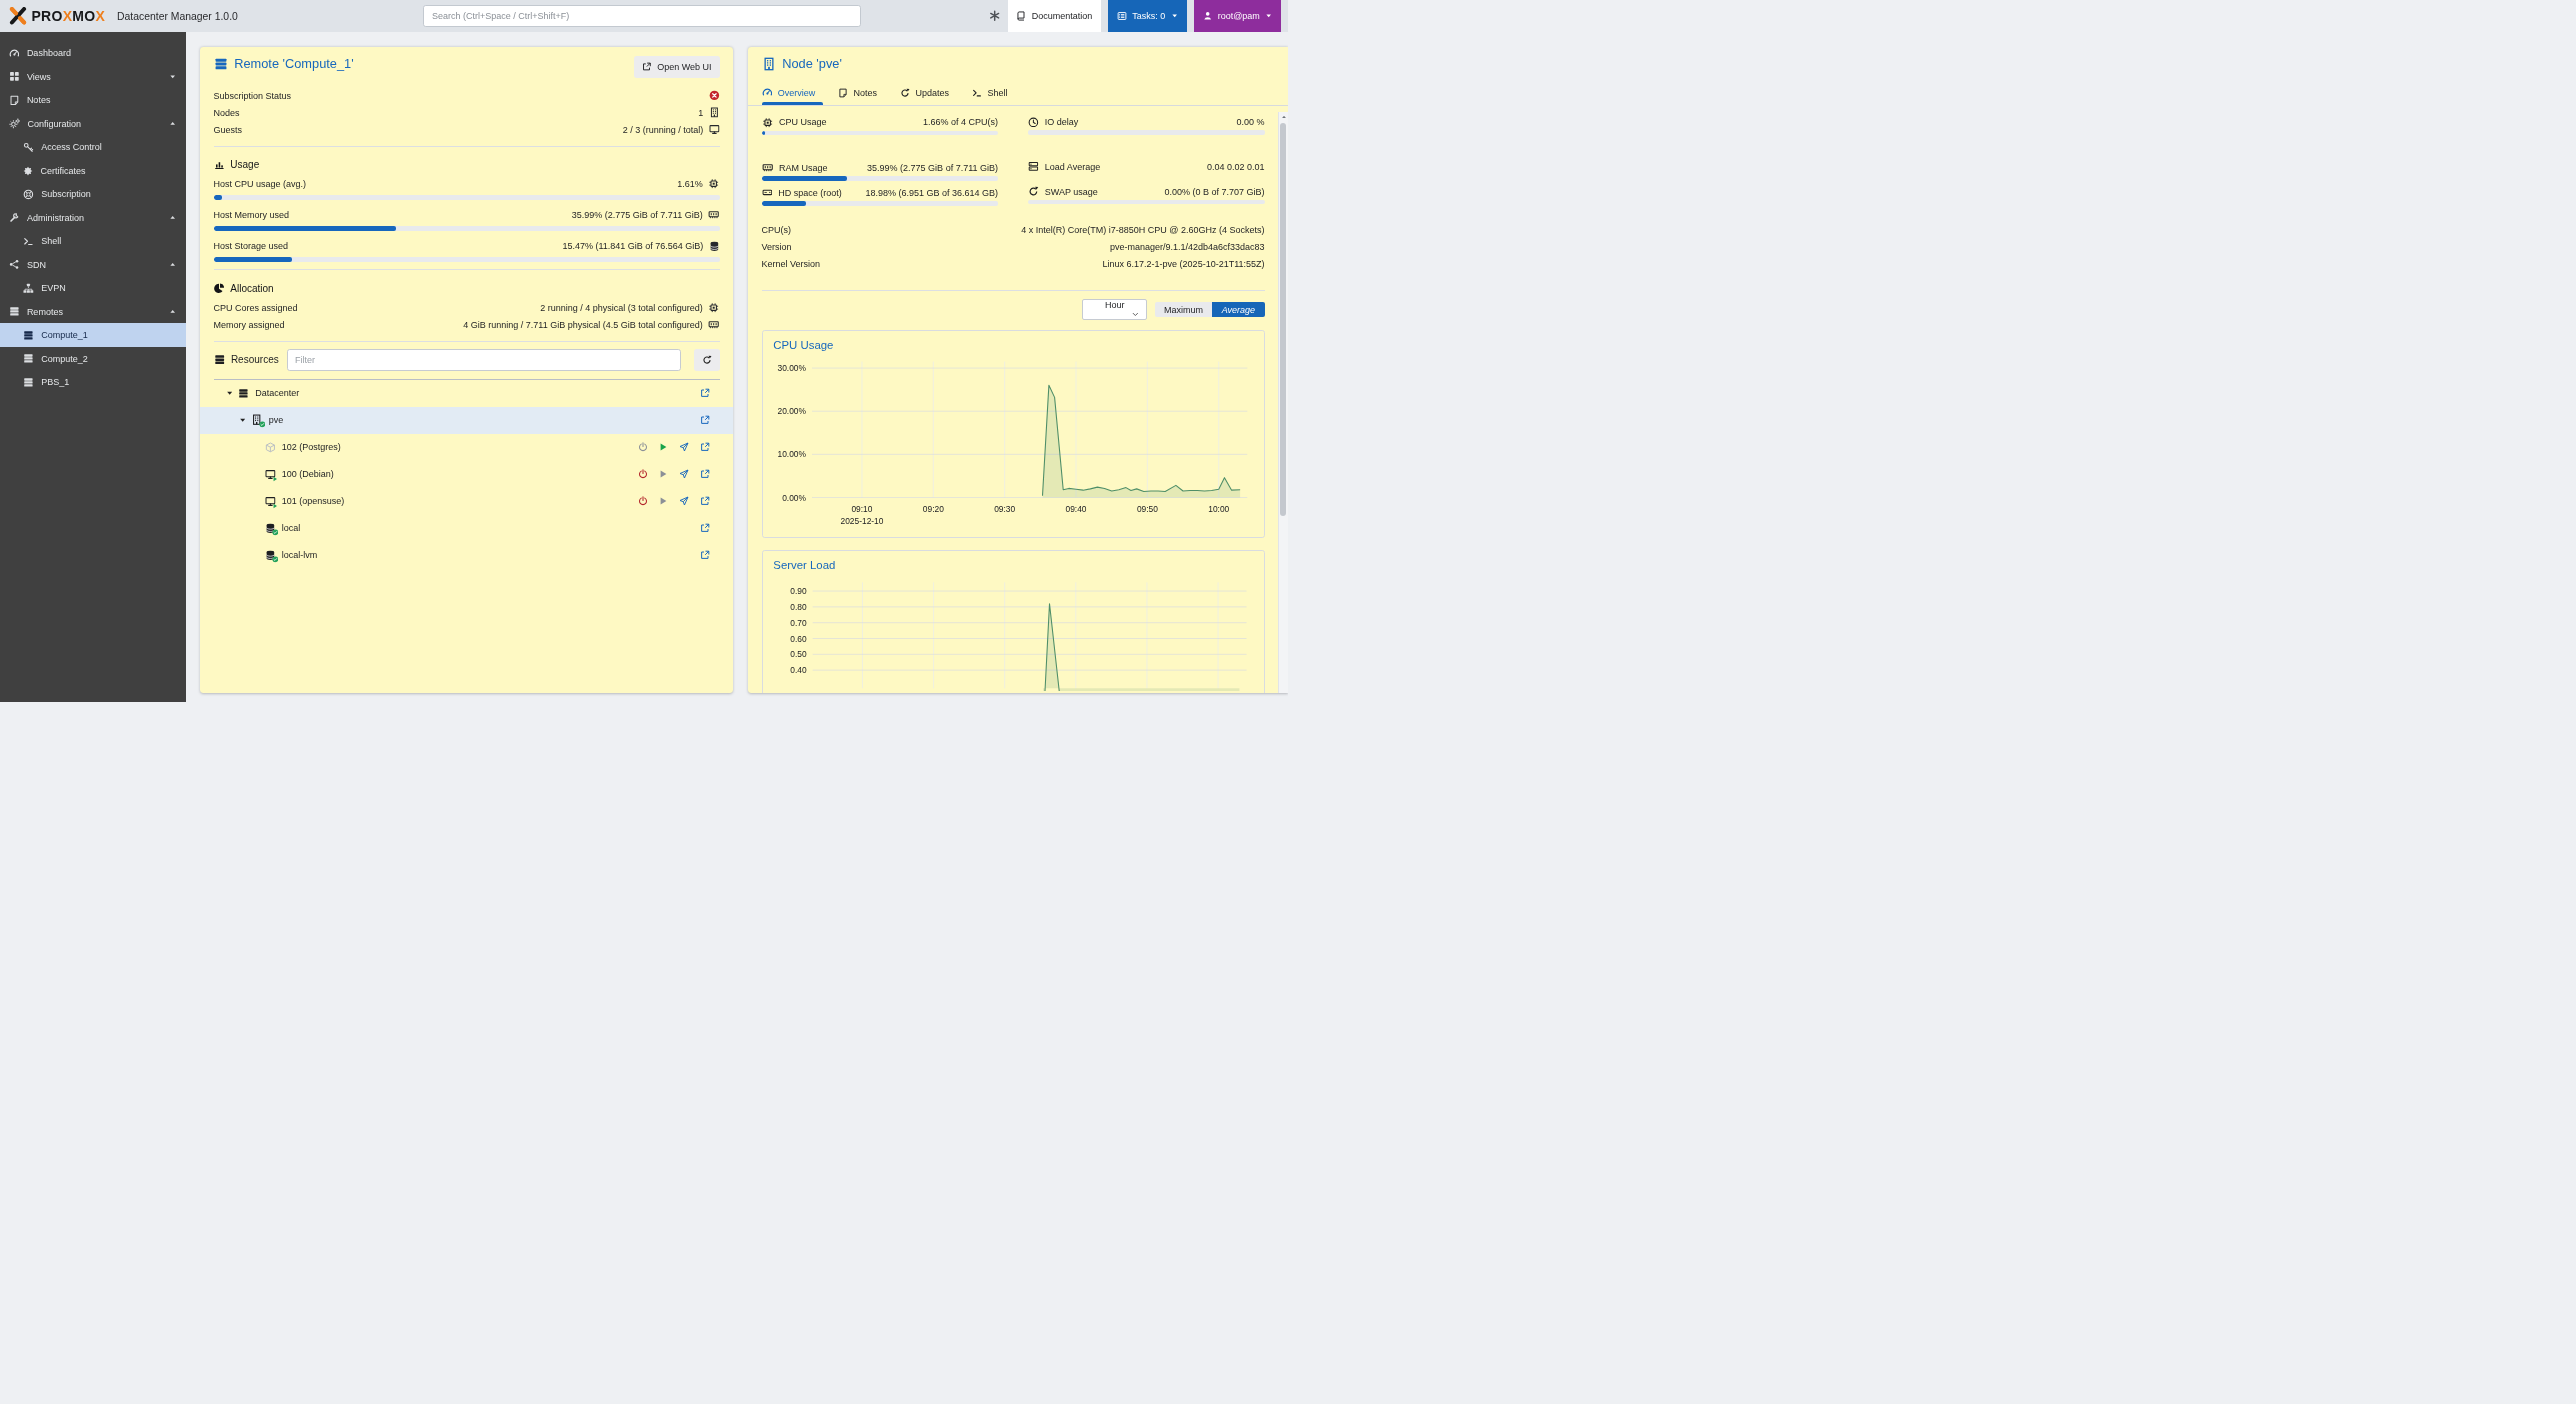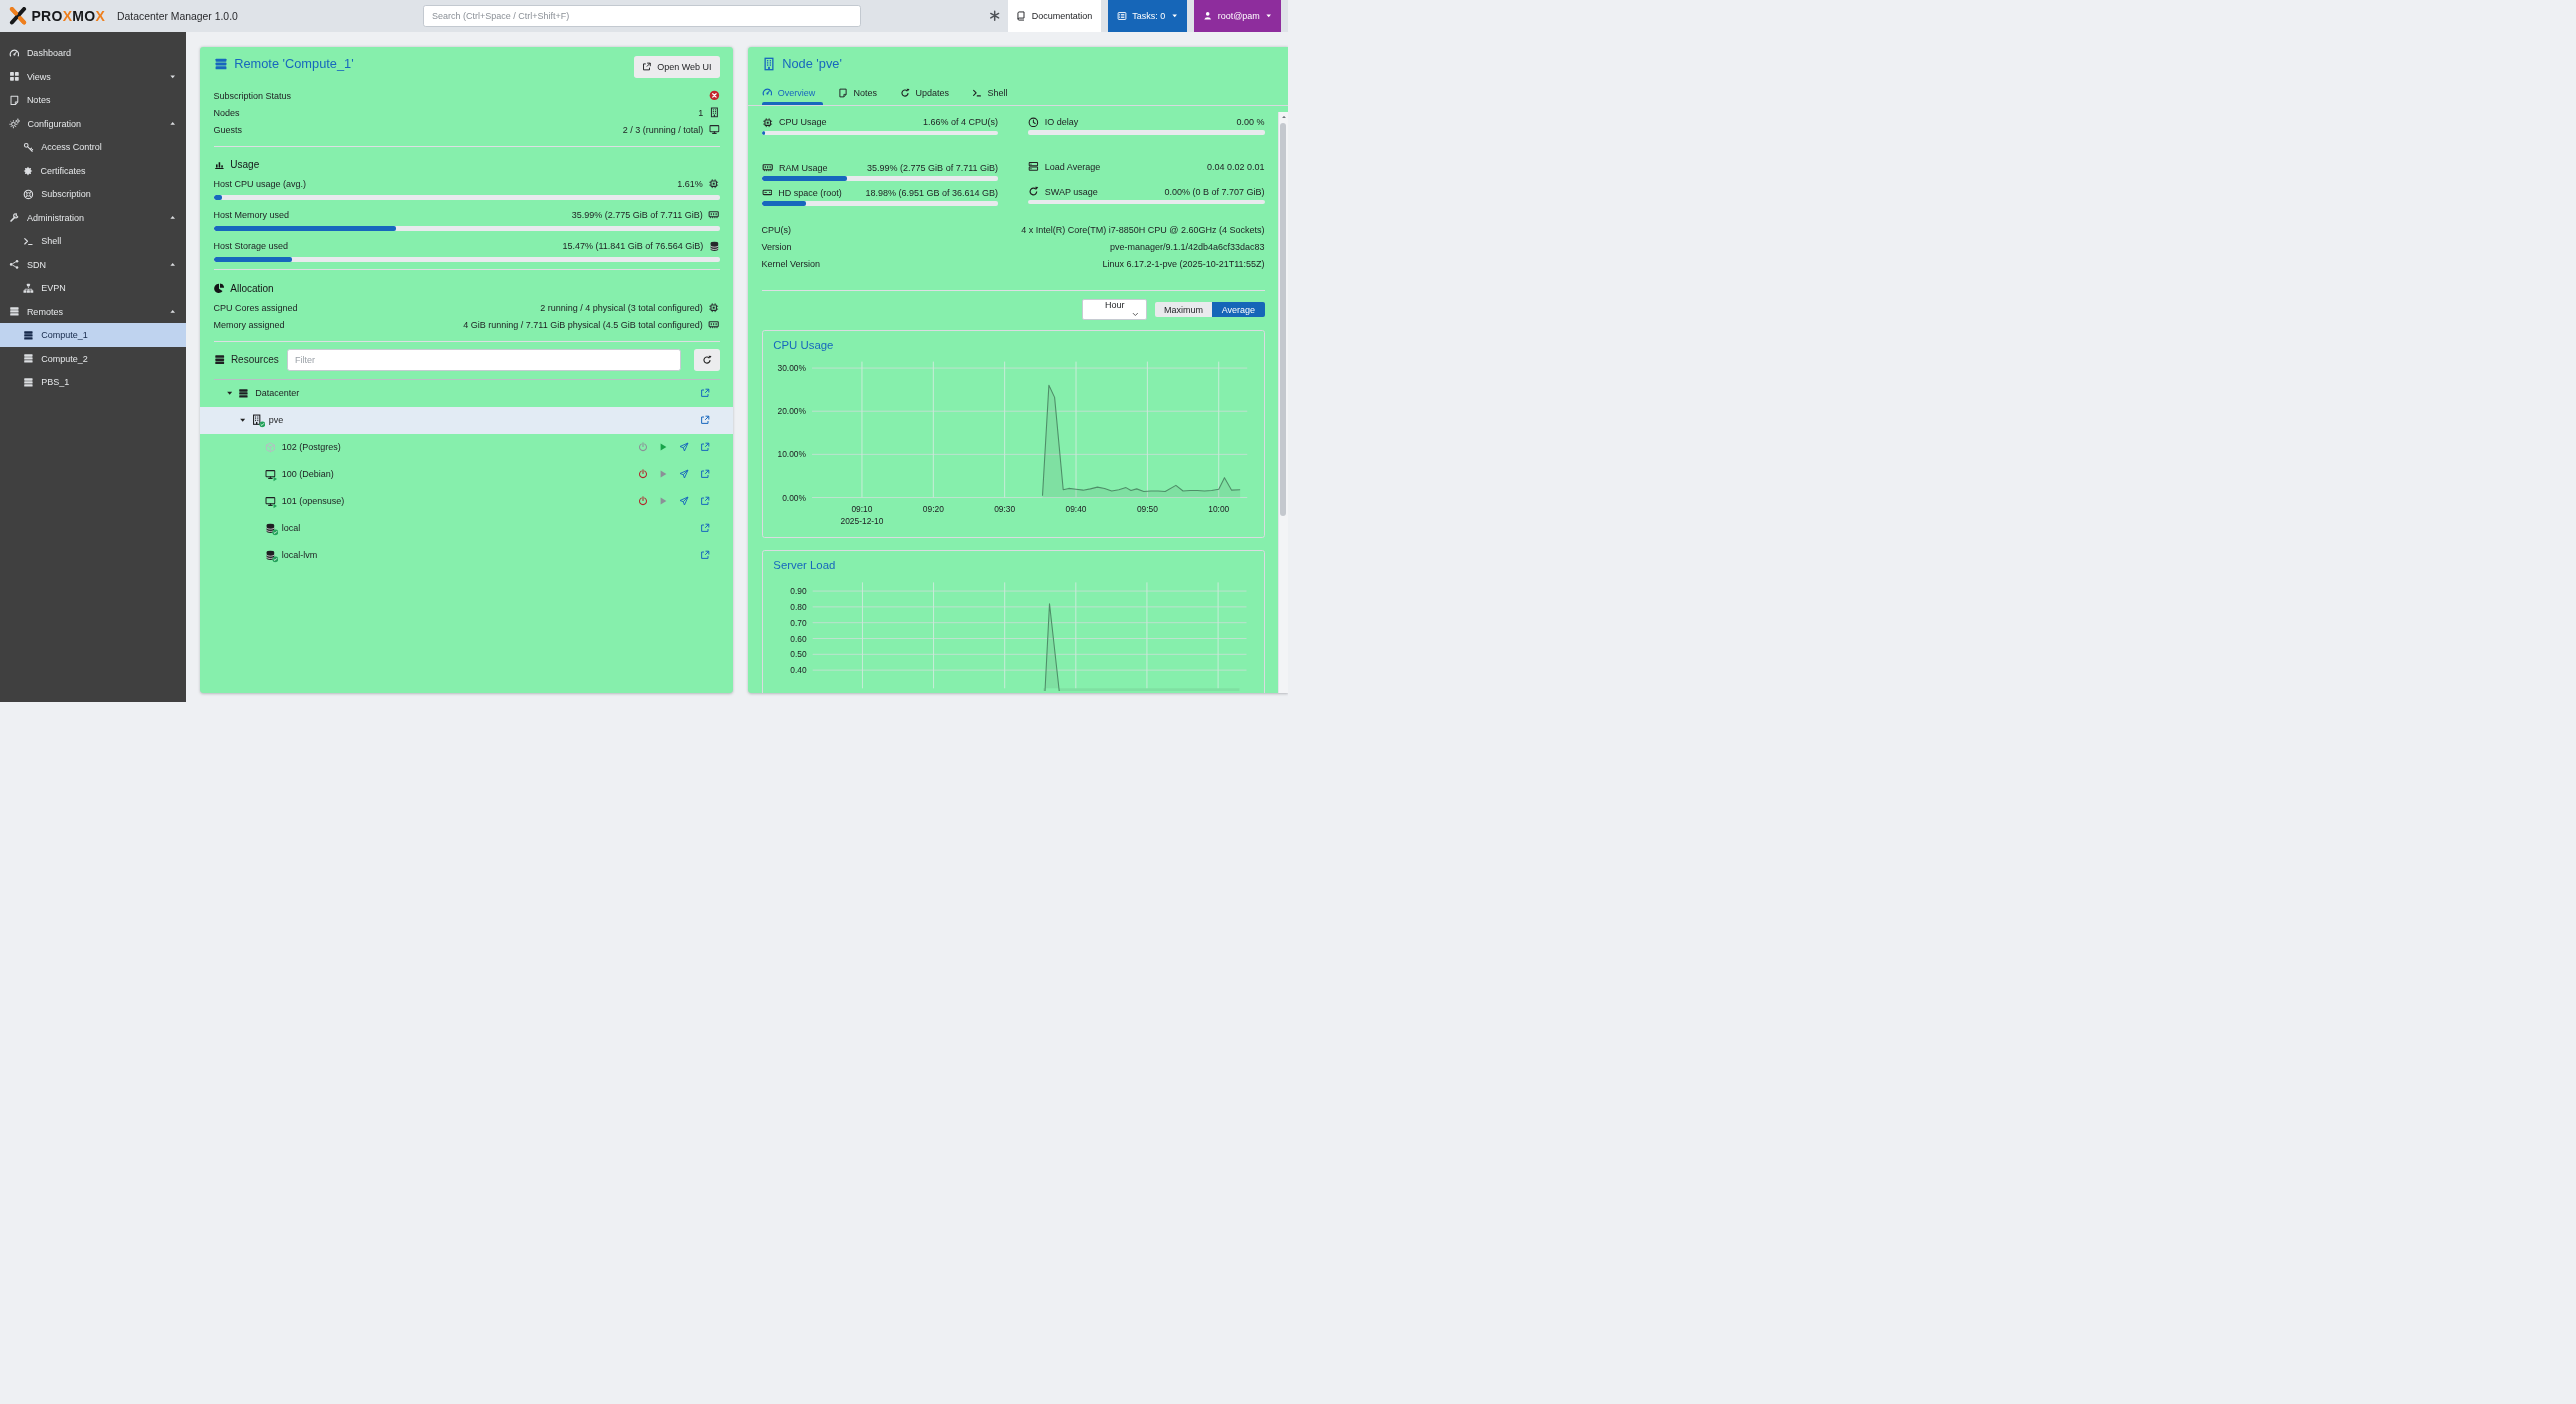--- a/index.html
+++ b/index.html
@@ -19,21 +19,21 @@
   .top-right { margin-left:auto; display:flex; align-items:center; gap:7.4px; }
   .tbtn { height:38px; display:flex; align-items:center; gap:5.4px; padding:0 8.7px; border-radius:2.7px; font-size:9px; cursor:pointer; }
   .tbtn.white { background:#fff; color:#1e1f22; }
   .tbtn.blue { background:var(--button-blue); color:#fff; }
   .tbtn.purple { background:var(--user-purple); color:#fff; }
 
   
   .main { display:flex; height:670px; }
   .sidebar { width:186px; background:#404040; color:#e6e8ea; padding-top:9.4px; flex:none; }
   .content { flex:1; position:relative; background:#eef0f3; }
-  .card { position:absolute; top:15px; background:#86efac; border-radius:3.4px; box-shadow:0 0.7px 2.7px rgba(40,44,50,.28); }
+  .card { position:absolute; top:15px; background:#fef9c3; border-radius:3.4px; box-shadow:0 0.7px 2.7px rgba(40,44,50,.28); }
   .card.remote { left:14px; width:533px; height:646px; padding:9.4px 13.5px; overflow:hidden; }
   .card.node { left:562px; right:0; height:646px; border-radius:3.4px 0 0 3.4px; padding:9.4px 23.5px 0 13.5px; overflow:hidden; }
 
   
   .sb-item { height:23.5px; display:flex; align-items:center; gap:7.4px; padding:0 9.4px 0 8.7px; cursor:pointer; font-size:9px; }
   .sb-item .ic { color:#dcdee1; }
   .sb-item.child { padding-left:23px; }
   .sb-caret { margin-left:auto; color:#cfd2d6; }
   .sb-item.selected { background:var(--selected-sidebar); color:#16294a; }
   .sb-item.selected .ic { color:#16294a; }
@@ -91,21 +91,21 @@
   .stat-gap { height:20px; }
   .bar.invis { visibility:hidden; }
 
   .info-rows { margin-top:9.4px; }
   .controls { display:flex; justify-content:flex-end; align-items:center; gap:8px; margin:8px 0 9.4px; }
   .select { width:65px; height:21px; border:0.7px solid #c6cbd2; border-radius:2px; background:#fff; display:flex; align-items:center; padding:0 5.4px 0 6.7px; cursor:pointer;flex-direction:column; }
   .select .chev { margin-left:auto; color:#555; }
   .btn-group { display:flex; }
   .btn-group .bg-btn { height:15px; display:flex; align-items:center; padding:0 9.4px; font-size:9px; cursor:pointer; }
   .bg-btn.plain { background:#e9eaed; color:#1e1f22; border-radius:2px 0 0 2px; }
-  .bg-btn.primary { background:var(--button-blue); color:#fff; border-radius:0 2px 2px 0; }
+  .bg-btn.primary { background:var(--button-blue); color:#fff; border-radius:0 2px 2px 0;font-style:italic; }
 
   .chart-box { border:0.7px solid #d9dce0; border-radius:2.7px; padding:8px 10.8px 5.4px; margin-bottom:12px; }
   .chart-box .ct { font-size:11.4px; color:var(--accent-blue); margin-bottom:5.4px; }
 
   
   .vscroll { position:absolute; top:65px; right:0; bottom:0; width:10px; background:#f3f4f6; border-left:0.7px solid #e1e4e8; }
   .vscroll .up { height:10px; display:flex; align-items:center; justify-content:center; color:#6f747b; }
   .vscroll .thumb { position:absolute; top:11.4px; left:1.3px; width:6px; height:393px; background:#c4c8ce; border-radius:3.4px; }
 </style>
 </head>

